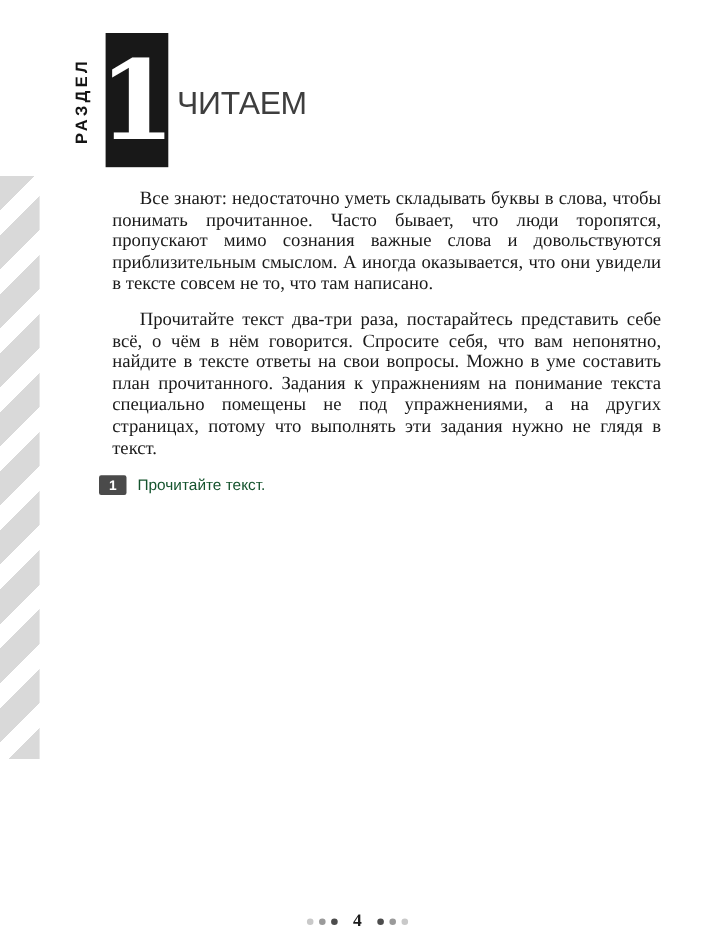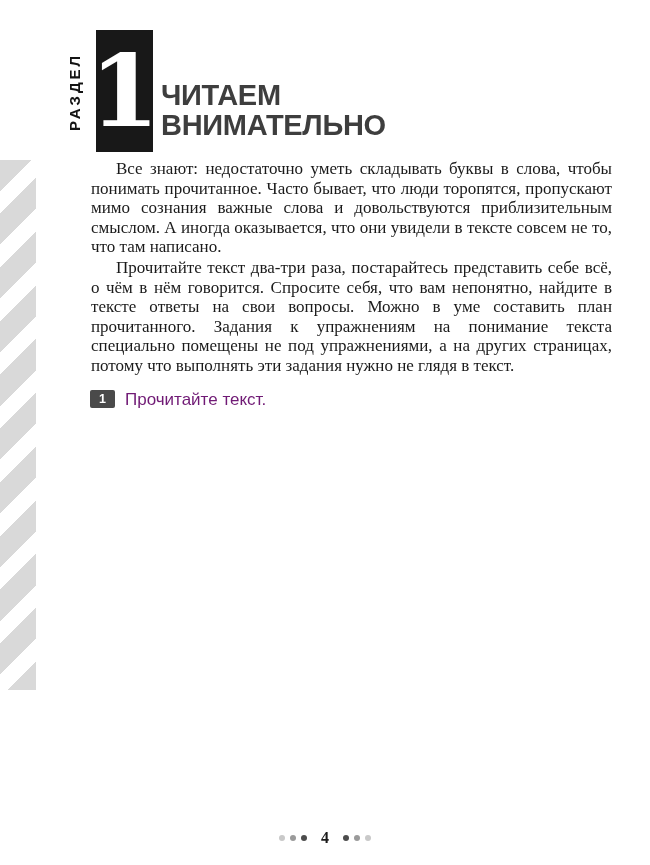--- a/index.html
+++ b/index.html
@@ -56,40 +56,40 @@
     font-weight: bold;
     font-size: 100px;
     line-height: 1;
   }
   .title {
     position: absolute;
     left: 161px;
     top: 80px;
     margin: 0;
     font-family: "Liberation Sans", "DejaVu Sans", sans-serif;
-    font-weight: bold;
+    font-weight: normal;
     font-size: 29px;
     line-height: 30px;
     letter-spacing: -0.3px;
     color: #3e3e3e;
   }
   .title span { display: block; }
 
   
   .content {
     position: absolute;
     left: 90px;
     top: 158px;
     width: 523px;
     font-size: 17px;
     line-height: 19.6px;
     text-align: justify;
     hyphens: auto;
   }
-  .content p { margin: 1px; text-indent: 25px; }
+  .content p { margin: 12px; text-indent: 25px; }
   .content p.no-indent { text-indent: 0; }
 
   
   .exercise-row {
     margin-top: 14px;
     display: flex;
     align-items: center;
     gap: 10px;
     font-family: "Liberation Sans", "DejaVu Sans", sans-serif;
     text-indent: 0;
@@ -97,21 +97,21 @@
   .ex-badge {
     display: inline-block;
     background: #4a4a4a;
     color: #ffffff;
     font-size: 12.5px;
     font-weight: bold;
     line-height: 16px;
     padding: 1px 9px;
     border-radius: 2px;
   }
-  .ex-instr { font-size: 17px; color: #701a75; }
+  .ex-instr { font-size: 14px; color: #14532d; }
 
   
   .reading { margin-top: 10px; line-height: 24px; }
 
   
   .footer {
     position: absolute;
     left: 0;
     right: 0;
     bottom: 18px;
@@ -140,21 +140,20 @@
   <div class="stripes"></div>
 
   <div class="section-label">РАЗДЕЛ</div>
 
   <div class="num-block">
     <span>1</span>
   </div>
 
   <h1 class="title">
     <span>ЧИТАЕМ</span>
-    <span>ВНИМАТЕЛЬНО</span>
   </h1>
 
   <div class="content">
     <p>Все знают: недостаточно уметь складывать буквы в слова, чтобы понимать прочитанное. Часто бывает, что люди торопятся, пропускают мимо сознания важные слова и довольствуются приблизительным смыслом. А иногда оказывается, что они увидели в тексте совсем не то, что там написано.</p>
     <p>Прочитайте текст два-три раза, постарайтесь представить себе всё, о чём в нём говорится. Спросите себя, что вам непонятно, найдите в тексте ответы на свои вопросы. Можно в уме составить план прочитанного. Задания к упражнениям на понимание текста специально помещены не под упражнениями, а на других страницах, потому что выполнять эти задания нужно не глядя в текст.</p>
 
     <div class="exercise-row">
       <span class="ex-badge">1</span>
       <span class="ex-instr">Прочитайте текст.</span>
     </div>

